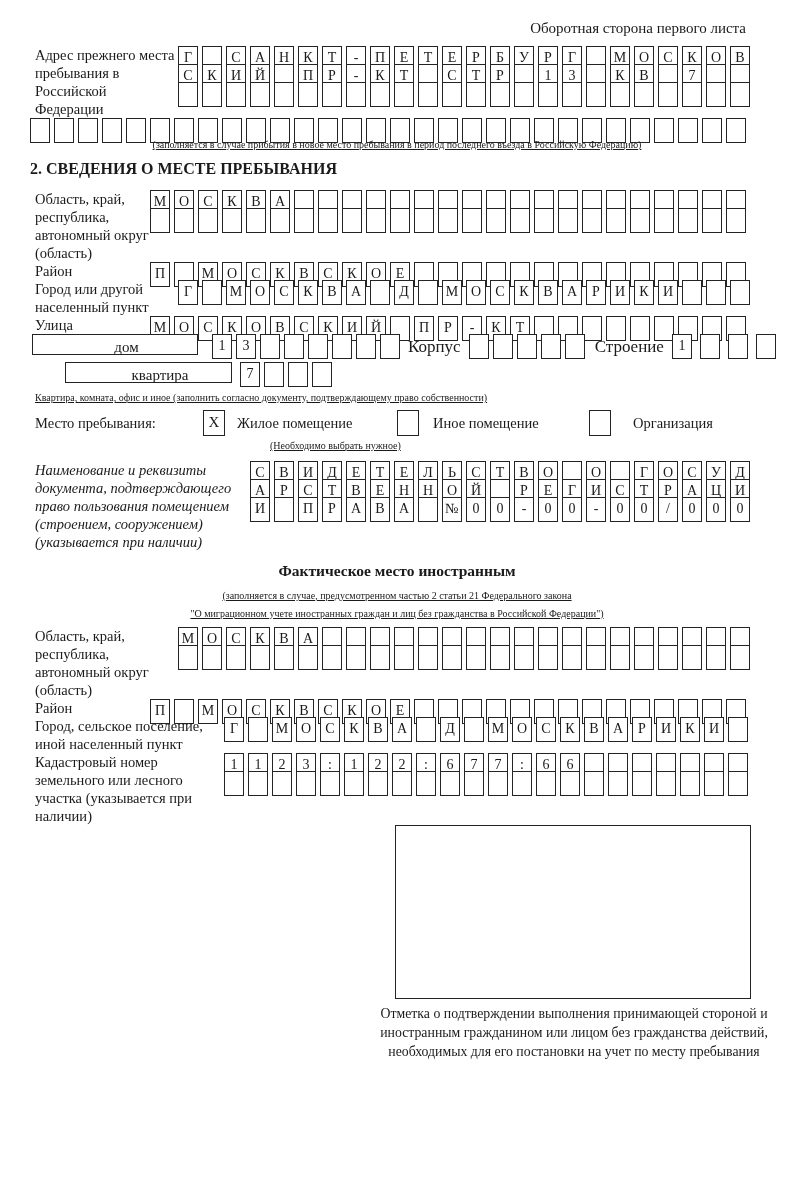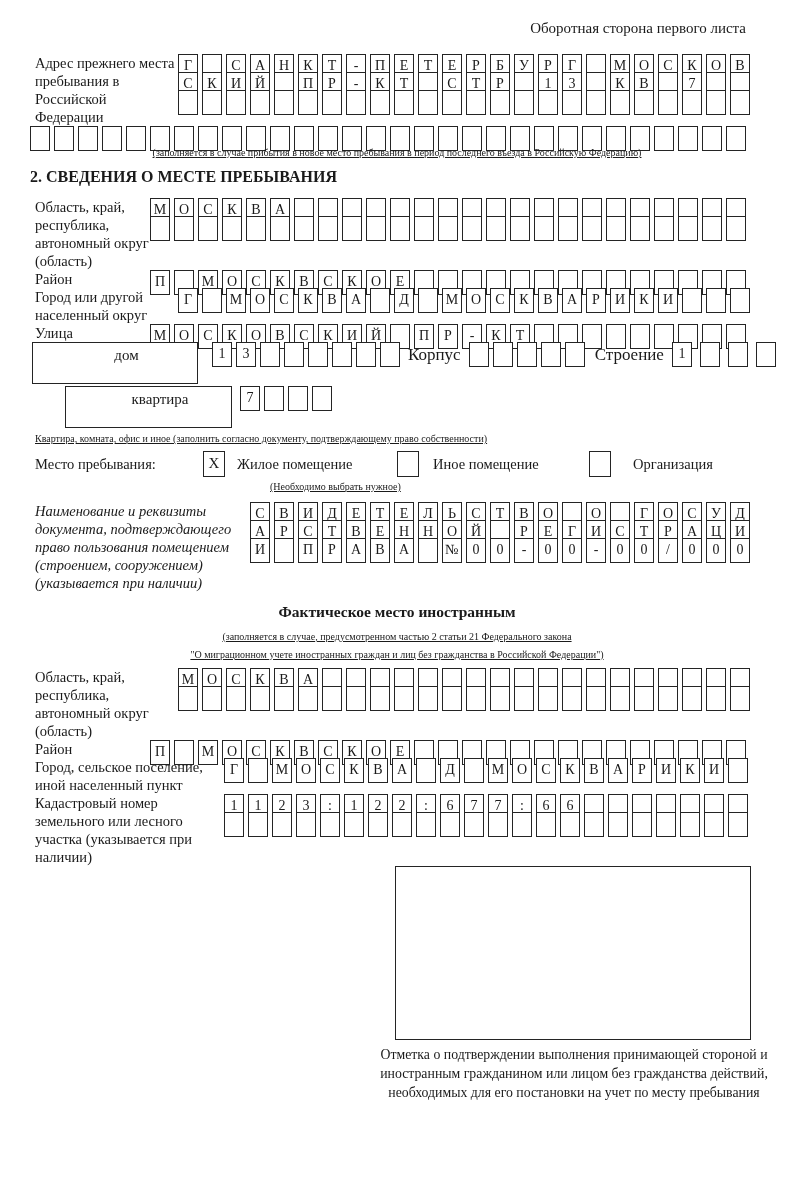--- a/index.html
+++ b/index.html
@@ -2,39 +2,39 @@
 <html><head>
 <meta charset="utf-8">
 <style>
   html,body{margin:0;padding:0;background:#fff;}
   .page{
     position:relative; width:800px; height:1180px; box-sizing:border-box;
     background:#fff; color:#1a1a1a; overflow:hidden;
     padding:18px 36px 0 30px;
     font-family:"Liberation Serif","DejaVu Serif",serif;
   }
-  .hdr{ text-align:right; font-size:15px; line-height:20px; padding-right:18px; margin-bottom:16px;}
+  .hdr{ text-align:right; font-size:15px; line-height:20px; padding-right:18px; margin-bottom:8px;}
   .field{ display:flex; }
   .flabel{ font-size:14.5px; line-height:18px; padding-left:5px; box-sizing:border-box; flex:none;}
   .w148{width:148px;} .w120{width:120px;} .w220{width:220px;font-style:italic;} .w194{width:194px;}
   .fboxes{ flex:1; }
   .box-row{ white-space:nowrap; height:15px; margin-bottom:3px; }
   .cell{
     display:inline-block; box-sizing:border-box; width:20px; height:25px;
     border:1.6px solid #242424; margin-right:4px; background:#fff;
     font-size:14px; line-height:21px; text-align:center; vertical-align:top;
   }
   .wide-gap .cell{ margin-right:8px; }
   .note{ font-size:10px; line-height:18px;text-decoration:underline; }
   .note-c{ text-align:center; }
   .s-title{ text-align:left; font-weight:bold; font-size:16px; line-height:22px; margin:4px 0 10px; }
   .f-title{ text-align:center; font-weight:bold; font-size:15.5px; line-height:20px; margin:10px 0 6px; }
   .longbox{
     display:inline-block; box-sizing:border-box; border:1.6px solid #242424;
-    height:42px; font-size:15px; line-height:24px; text-align:center; vertical-align:top; background:#fff;padding-left:23px;
+    height:21px; font-size:15px; line-height:24px; text-align:center; vertical-align:top; background:#fff;padding-left:23px;
   }
   .inline-row{ white-space:nowrap; margin-bottom:2px; }
   .inline-lbl{ font-size:17px; display:inline-block; vertical-align:top; line-height:26px; }
   .chkrow{ display:flex; align-items:center; padding-left:5px; height:28px; margin-top:2px; }
   .chk{
     display:inline-block; box-sizing:border-box; width:22px; height:26px; flex:none;
     border:1.6px solid #242424; font-size:15px; line-height:23px; text-align:center; background:#fff;
   }
   .chklbl{ font-size:14.5px; }
   .stamp-box{ box-sizing:border-box; width:356px; height:174px; border:1.6px solid #242424; margin-left:365px; background:#fff;}
@@ -70,21 +70,21 @@
   </div>
 
   <div class="field">
     <div class="flabel w120">Район</div>
     <div class="fboxes">
       <div class="box-row"><span class="cell">П</span><span class="cell"></span><span class="cell">М</span><span class="cell">О</span><span class="cell">С</span><span class="cell">К</span><span class="cell">В</span><span class="cell">С</span><span class="cell">К</span><span class="cell">О</span><span class="cell">Е</span><span class="cell"></span><span class="cell"></span><span class="cell"></span><span class="cell"></span><span class="cell"></span><span class="cell"></span><span class="cell"></span><span class="cell"></span><span class="cell"></span><span class="cell"></span><span class="cell"></span><span class="cell"></span><span class="cell"></span><span class="cell"></span></div>
     </div>
   </div>
 
   <div class="field">
-    <div class="flabel w148">Город или другой населенный округ</div>
+    <div class="flabel w148">Город или другой населенный пункт</div>
     <div class="fboxes">
       <div class="box-row"><span class="cell">Г</span><span class="cell"></span><span class="cell">М</span><span class="cell">О</span><span class="cell">С</span><span class="cell">К</span><span class="cell">В</span><span class="cell">А</span><span class="cell"></span><span class="cell">Д</span><span class="cell"></span><span class="cell">М</span><span class="cell">О</span><span class="cell">С</span><span class="cell">К</span><span class="cell">В</span><span class="cell">А</span><span class="cell">Р</span><span class="cell">И</span><span class="cell">К</span><span class="cell">И</span><span class="cell"></span><span class="cell"></span><span class="cell"></span></div>
     </div>
   </div>
 
   <div class="field">
     <div class="flabel w120">Улица</div>
     <div class="fboxes">
       <div class="box-row"><span class="cell">М</span><span class="cell">О</span><span class="cell">С</span><span class="cell">К</span><span class="cell">О</span><span class="cell">В</span><span class="cell">С</span><span class="cell">К</span><span class="cell">И</span><span class="cell">Й</span><span class="cell"></span><span class="cell">П</span><span class="cell">Р</span><span class="cell">-</span><span class="cell">К</span><span class="cell">Т</span><span class="cell"></span><span class="cell"></span><span class="cell"></span><span class="cell"></span><span class="cell"></span><span class="cell"></span><span class="cell"></span><span class="cell"></span><span class="cell"></span></div>
     </div>

